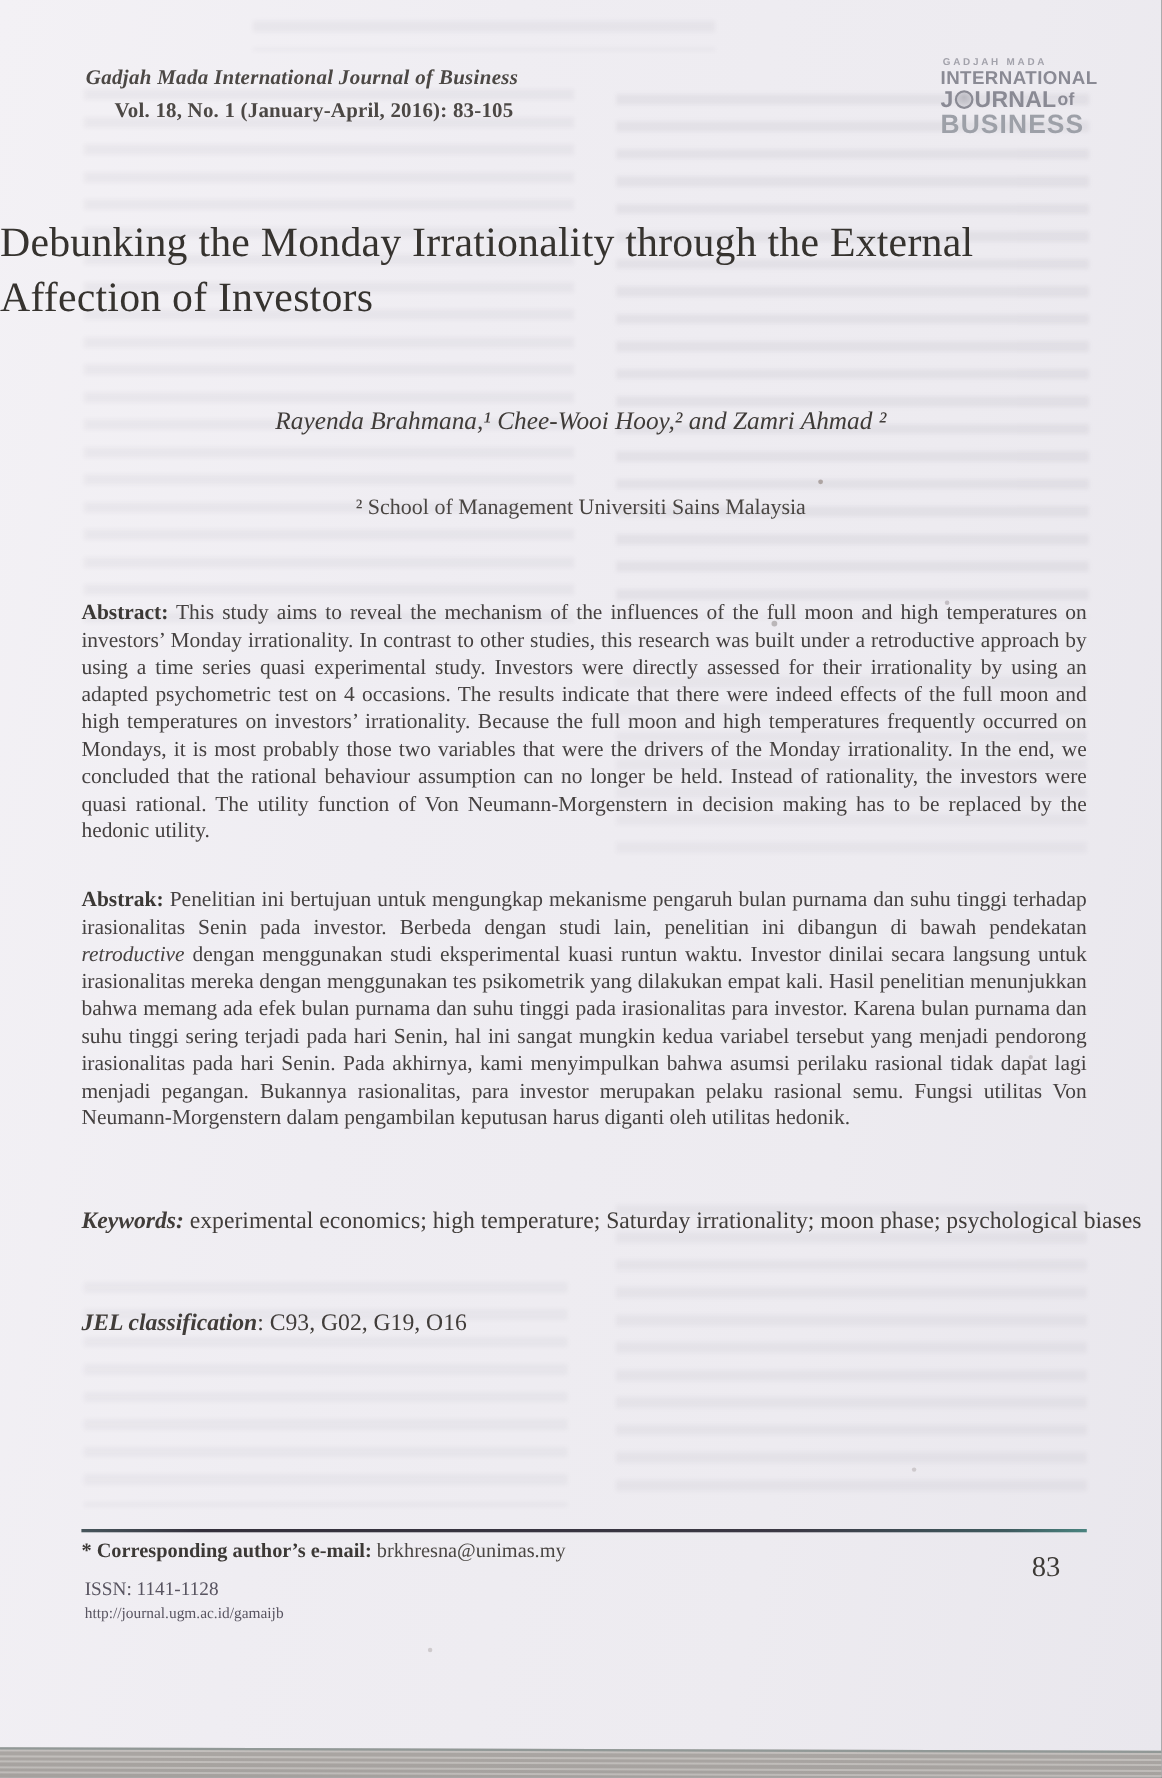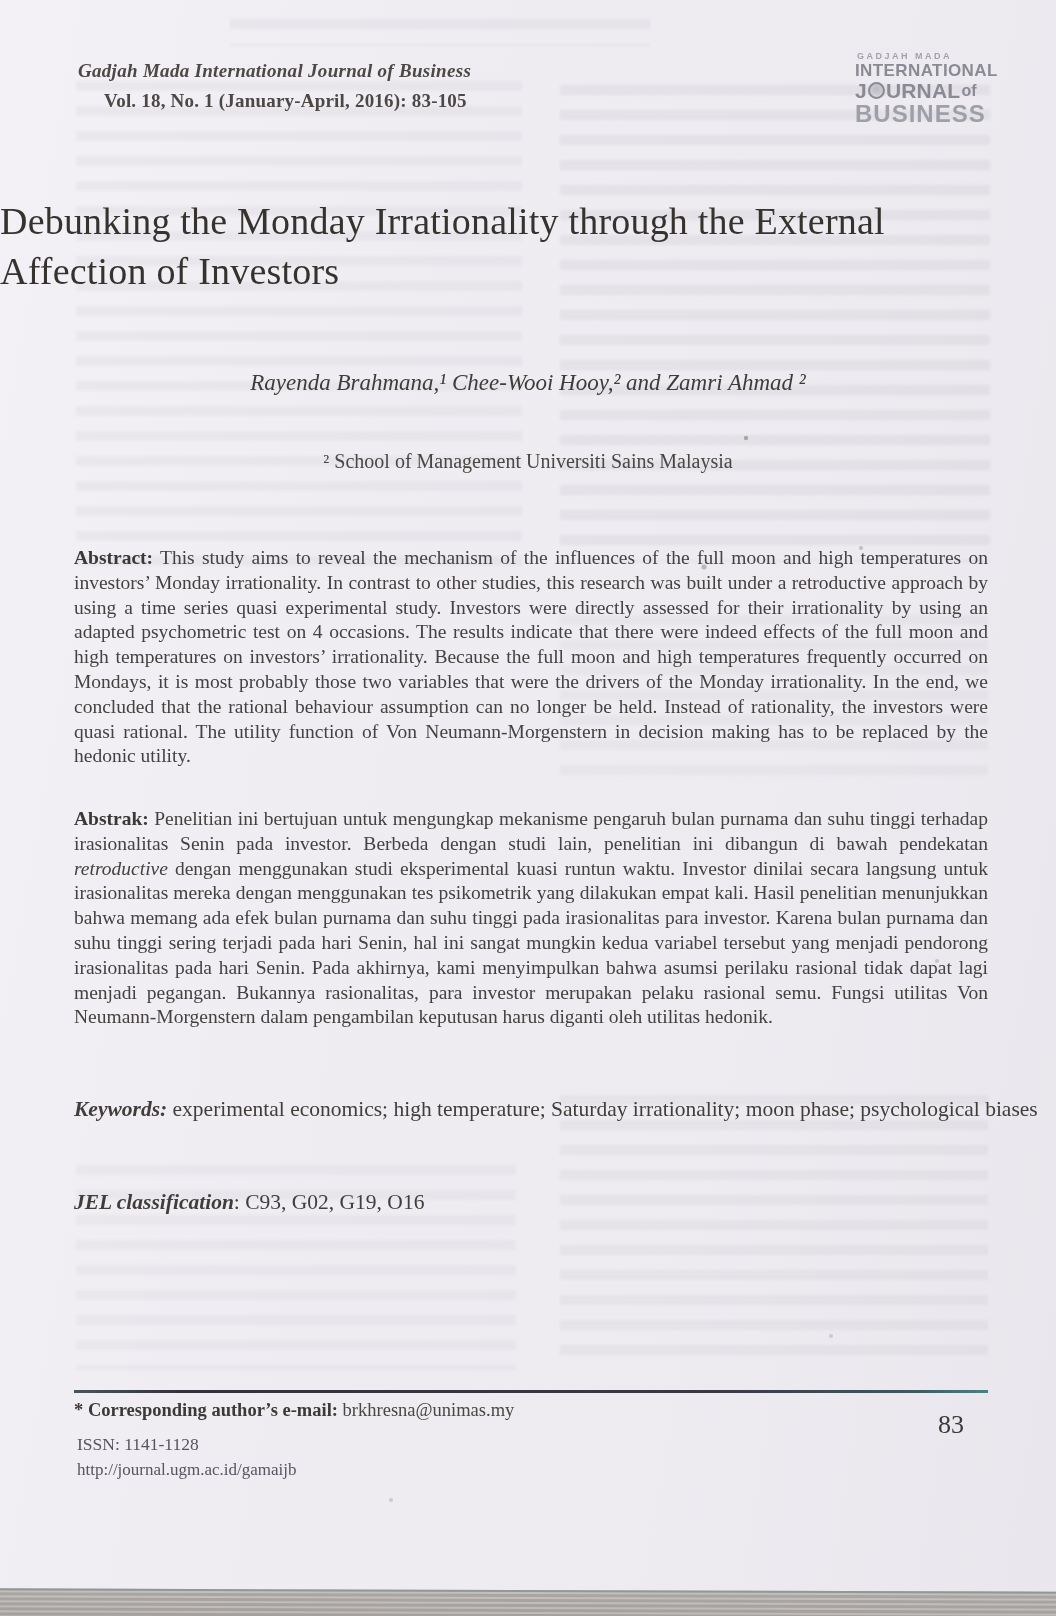--- a/index.html
+++ b/index.html
@@ -72,21 +72,21 @@
   .jel{position:absolute;left:74px;top:1190px;margin:0;font-size:21.5px;color:#413d3a;}
   .jel .ki{font-weight:700;font-style:italic;}
   
   .rule{position:absolute;left:74px;top:1390px;width:914px;height:3px;
     background:linear-gradient(90deg,#47565c 0%,#34303c 12%,#3b3844 70%,#3f5a5e 92%,#49837f 100%);}
   .corresponding{position:absolute;left:74px;top:1400px;font-size:18.5px;color:#3c3936;}
   .corresponding .lbl{font-weight:700;}
   .corresponding .email{font-weight:400;color:#4a4643;}
   .pageno{position:absolute;left:938px;top:1410px;font-size:26px;color:#3d3a36;}
   .issn{position:absolute;left:77px;top:1434px;font-size:17.5px;color:#585460;}
-  .url{position:absolute;left:77px;top:1460px;font-size:17px;color:#585460;}
+  .url{position:absolute;left:77px;top:1460px;font-size:14px;color:#585460;}
 </style>
 </head>
 <body>
 
 <div class="page">
 
   <div class="ghost" style="left:230px;top:4px;width:420px;height:42px;opacity:.5;"></div>
   <div class="ghost" style="left:560px;top:70px;width:430px;height:492px;opacity:.62;"></div>
   <div class="ghost" style="left:76px;top:66px;width:446px;height:500px;opacity:.45;"></div>
   <div class="ghost" style="left:560px;top:600px;width:428px;height:190px;opacity:.4;"></div>

